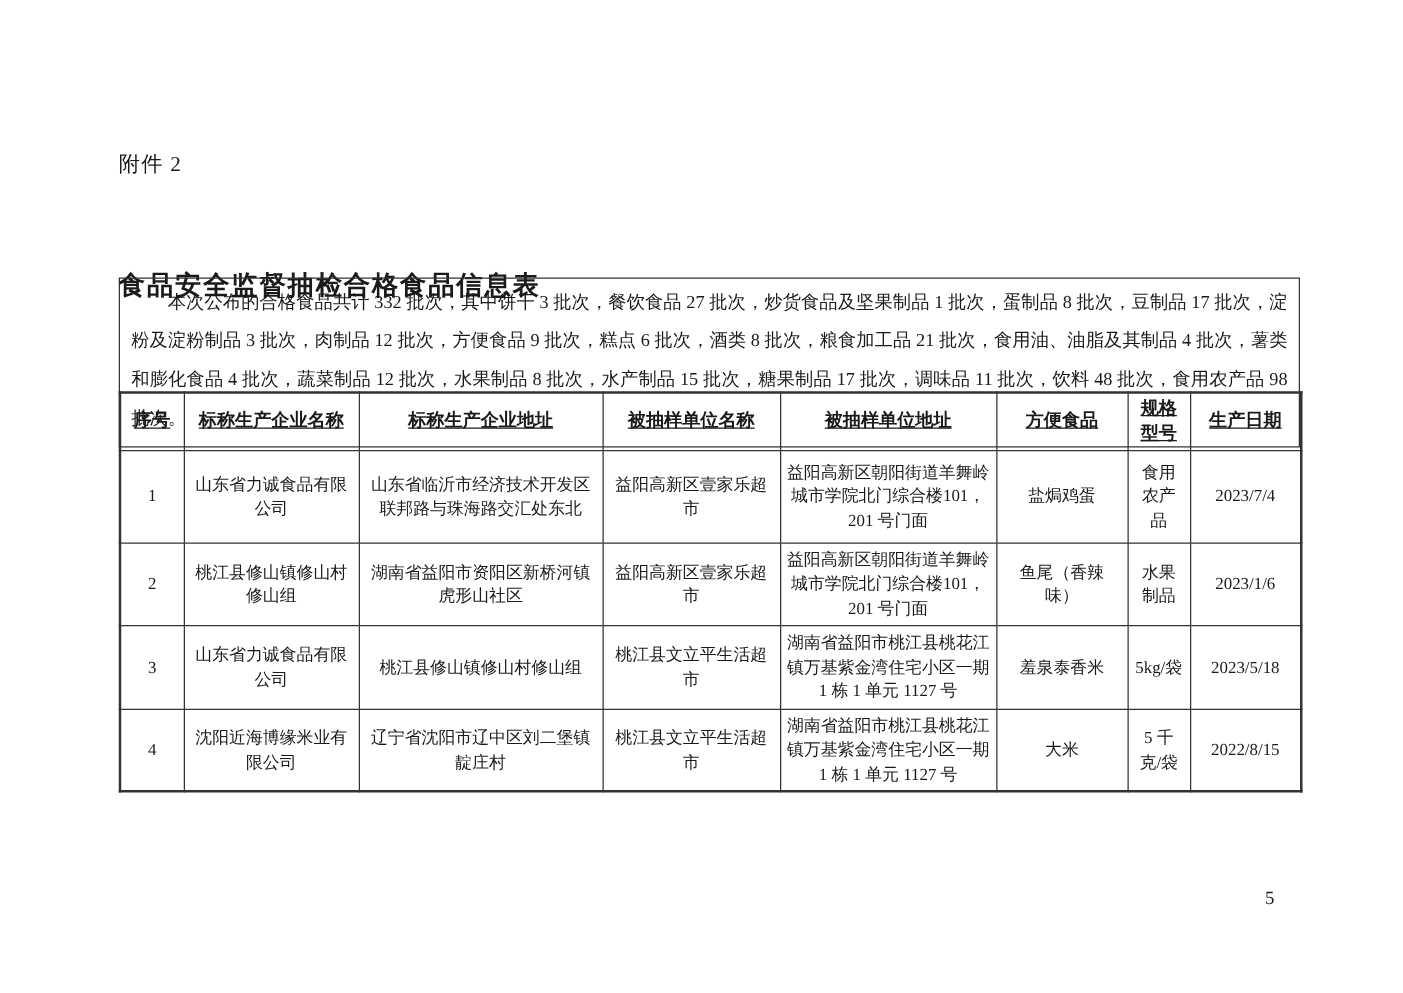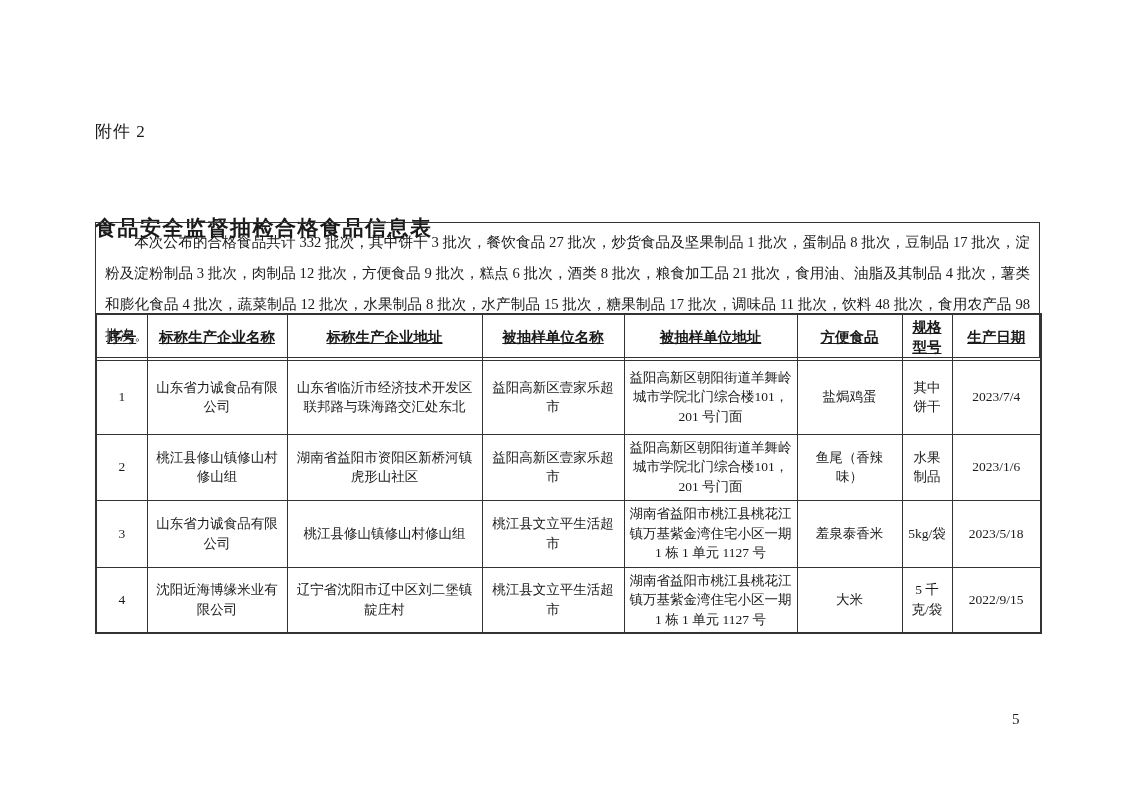--- a/index.html
+++ b/index.html
@@ -123,21 +123,21 @@
       </tr>
     </thead>
     <tbody>
       <tr>
         <td>1</td>
         <td>山东省力诚食品有限公司</td>
         <td>山东省临沂市经济技术开发区联邦路与珠海路交汇处东北</td>
         <td>益阳高新区壹家乐超市</td>
         <td>益阳高新区朝阳街道羊舞岭城市学院北门综合楼101，201 号门面</td>
         <td>盐焗鸡蛋</td>
-        <td>其中饼干</td>
+        <td>食用农产品</td>
         <td>2023/7/4</td>
       </tr>
       <tr>
         <td>2</td>
         <td>桃江县修山镇修山村修山组</td>
         <td>湖南省益阳市资阳区新桥河镇虎形山社区</td>
         <td>益阳高新区壹家乐超市</td>
         <td>益阳高新区朝阳街道羊舞岭城市学院北门综合楼101，201 号门面</td>
         <td>鱼尾（香辣味）</td>
         <td>水果制品</td>
@@ -154,20 +154,20 @@
         <td>2023/5/18</td>
       </tr>
       <tr>
         <td>4</td>
         <td>沈阳近海博缘米业有限公司</td>
         <td>辽宁省沈阳市辽中区刘二堡镇靛庄村</td>
         <td>桃江县文立平生活超市</td>
         <td>湖南省益阳市桃江县桃花江镇万基紫金湾住宅小区一期 1 栋 1 单元 1127 号</td>
         <td>大米</td>
         <td>5 千克/袋</td>
-        <td>2022/9/15</td>
+        <td>2022/8/15</td>
       </tr>
     </tbody>
   </table>
 
   <div class="page-number">5</div>
 
 </div>
 
 </body></html>

